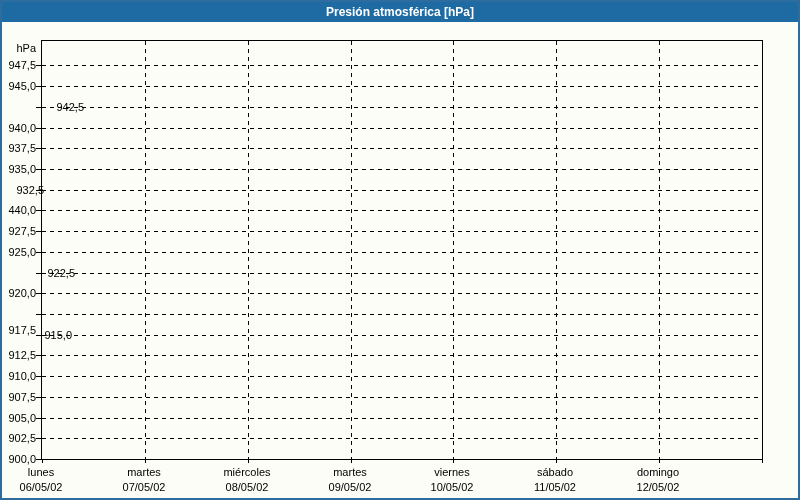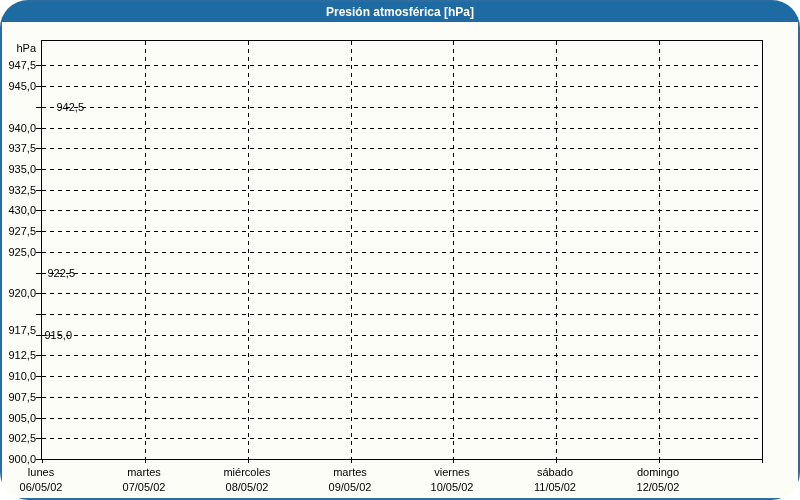--- a/index.html
+++ b/index.html
@@ -6,21 +6,20 @@
   body {
     width: 800px; height: 500px;
     font-family: "Liberation Sans", sans-serif;
     background: #ffffff;
   }
   #stage {
     position: relative;
     width: 800px; height: 500px;
     background: #fbfdf6;
     overflow: hidden;
-    border-radius: 28px;
   }
   #frame {
     position: absolute; inset: 0;
     border: 2px solid #2c6c9f;
     pointer-events: none;
     z-index: 10;
   }
   #titlebar {
     position: absolute; left: 2px; top: 2px; right: 2px; height: 20px;
     background: #1e6ba4;
@@ -135,23 +134,23 @@
       <div class="ylabel" style="top: 324px; text-align: right;">917,5</div>
       <div class="ytick" style="top: 293px;"></div>
       <div class="ylabel" style="top: 287px;">920,0</div>
       <div class="ytick" style="top: 273px;"></div>
       <div class="ylabel" style="top: 267px; padding-left: 39px;">922,5</div>
       <div class="ytick" style="top: 252px;"></div>
       <div class="ylabel" style="top: 246px;">925,0</div>
       <div class="ytick" style="top: 231px;"></div>
       <div class="ylabel" style="top: 225px;">927,5</div>
       <div class="ytick" style="top: 210px;"></div>
-      <div class="ylabel" style="top: 204px;">430,0</div>
+      <div class="ylabel" style="top: 204px;">440,0</div>
       <div class="ytick" style="top: 190px;"></div>
-      <div class="ylabel" style="top: 184px;">932,5</div>
+      <div class="ylabel" style="top: 184px; margin-left: 8px;">932,5</div>
       <div class="ytick" style="top: 169px;"></div>
       <div class="ylabel" style="top: 163px;">935,0</div>
       <div class="ytick" style="top: 148px;"></div>
       <div class="ylabel" style="top: 142px;">937,5</div>
       <div class="ytick" style="top: 128px;"></div>
       <div class="ylabel" style="top: 122px;">940,0</div>
       <div class="ytick" style="top: 107px;"></div>
       <div class="ylabel" style="top: 101px; padding-left: 48px;">942,5</div>
       <div class="ytick" style="top: 86px;"></div>
       <div class="ylabel" style="top: 80px;">945,0</div>

